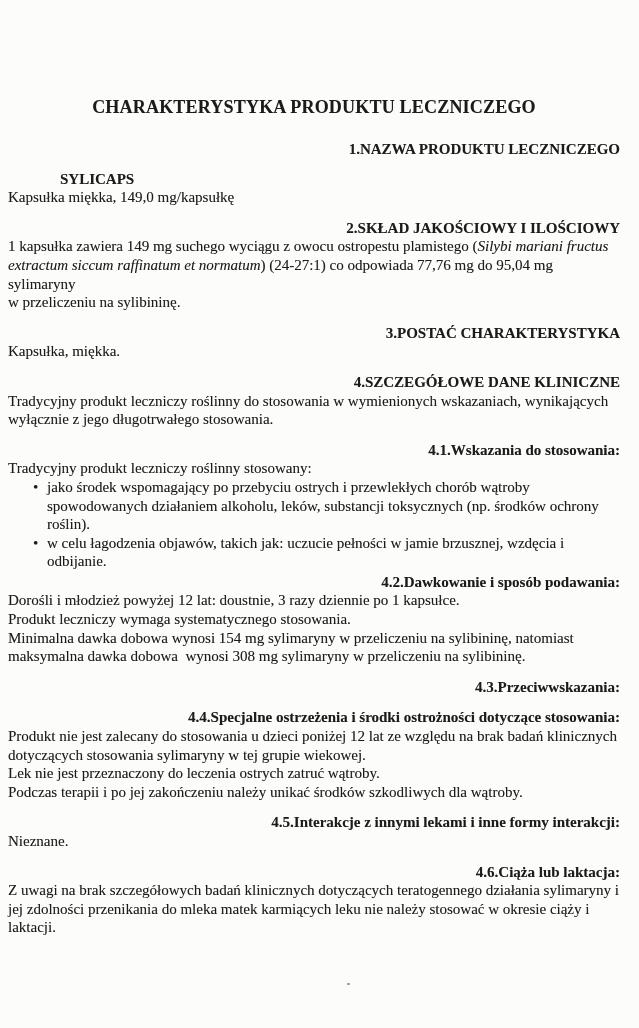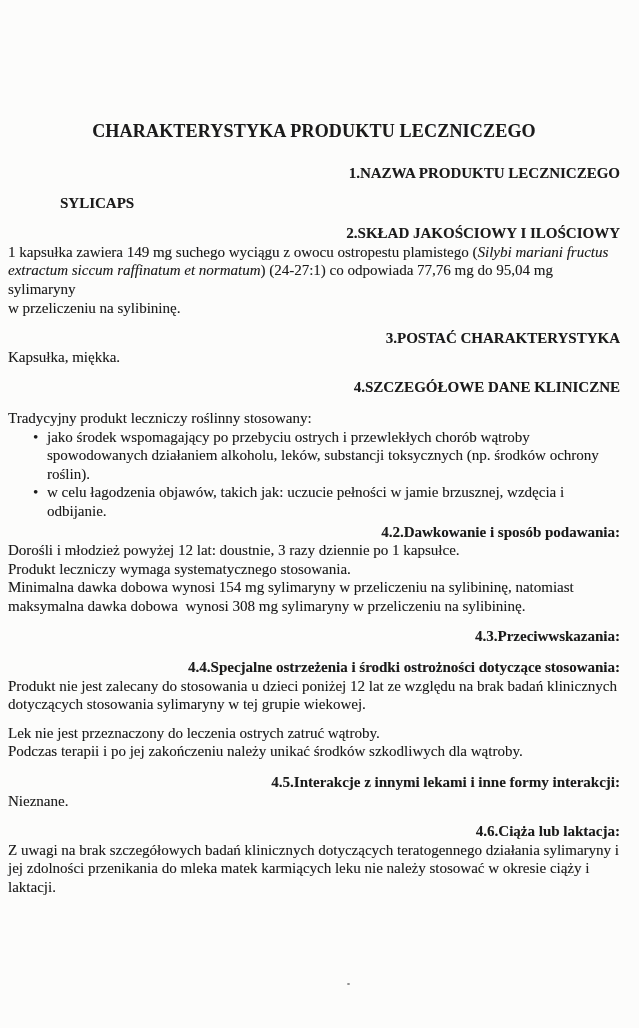--- a/index.html
+++ b/index.html
@@ -2,21 +2,21 @@
 <html lang="pl"><head>
 <meta charset="utf-8">
 <style>
   html, body { margin: 0; padding: 0; background: #ffffff; }
   .page {
     position: relative;
     width: 639px;
     height: 1028px;
     box-sizing: border-box;
     background: #fcfcfb;
-    padding: 120px 19px 0 8px;
+    padding: 96px 19px 0 8px;
     font-family: "Liberation Serif", "DejaVu Serif", serif;
     font-size: 15px;
     line-height: 18.6px;
     color: #1b1b1b;
     overflow: hidden;
     text-shadow: 0.2px 0.2px 0.35px rgba(40,40,40,0.35);
   }
   .doc-title {
     font-size: 18px;
     font-weight: 700;
@@ -28,60 +28,64 @@
   .sec { margin: 12px 0 0 0; }
   .sec.tight { margin-top: 2px; }
   .sec-h { font-weight: 700; text-align: right; }
   .num { display: inline-block; width: 52px; }
   .pname { font-weight: 700; margin: 11px 0 0 52px; }
   .body-text { white-space: pre-wrap; }
   .it { font-style: italic; }
   .bullet { display: flex; }
   .b-marker { width: 14px; margin-left: 25px; flex: none; }
   .b-text { flex: 1; white-space: pre-wrap; padding-right: 14px; }
-  .mt-blank { margin-top: 10px; }
+  .mt-blank { margin-top: 0; }
   .artifact-dot {
     position: absolute;
     left: 347px;
     top: 983px;
     width: 3px;
     height: 2px;
     background: #8a8a8a;
     border-radius: 50%;
   }
 </style>
 </head>
 <body>
 
 <div class="page">
 
   <h1 class="doc-title">CHARAKTERYSTYKA PRODUKTU LECZNICZEGO</h1>
 
   <section class="sec">
     <div class="sec-h"><span class="num">1.</span><span>NAZWA PRODUKTU LECZNICZEGO</span></div>
     <div class="pname">SYLICAPS</div>
+    <div class="body-text">Kapsułka miękka, 149,0 mg/kapsułkę</div>
   </section>
 
   <section class="sec">
     <div class="sec-h"><span class="num">2.</span><span>SKŁAD JAKOŚCIOWY I ILOŚCIOWY</span></div>
     <div class="body-text"><span>1 kapsułka zawiera 149 mg suchego wyciągu z owocu ostropestu plamistego (</span><span class="it">Silybi mariani fructus
 extractum siccum raffinatum et normatum</span><span>) (24-27:1) co odpowiada 77,76 mg do 95,04 mg sylimaryny
 w przeliczeniu na sylibininę.</span></div>
   </section>
 
   <section class="sec">
     <div class="sec-h"><span class="num">3.</span><span>POSTAĆ CHARAKTERYSTYKA</span></div>
     <div class="body-text">Kapsułka, miękka.</div>
   </section>
 
   <section class="sec">
     <div class="sec-h"><span class="num">4.</span><span>SZCZEGÓŁOWE DANE KLINICZNE</span></div>
+    <div class="body-text">Tradycyjny produkt leczniczy roślinny do stosowania w wymienionych wskazaniach, wynikających
+wyłącznie z jego długotrwałego stosowania.</div>
   </section>
 
   <section class="sec">
+    <div class="sec-h"><span class="num">4.1.</span><span>Wskazania do stosowania:</span></div>
     <div class="body-text">Tradycyjny produkt leczniczy roślinny stosowany:</div>
     <div class="bullets">
       <div class="bullet">
         <span class="b-marker">•</span>
         <span class="b-text">jako środek wspomagający po przebyciu ostrych i przewlekłych chorób wątroby
 spowodowanych działaniem alkoholu, leków, substancji toksycznych (np. środków ochrony
 roślin).</span>
       </div>
       <div class="bullet">
         <span class="b-marker">•</span>

